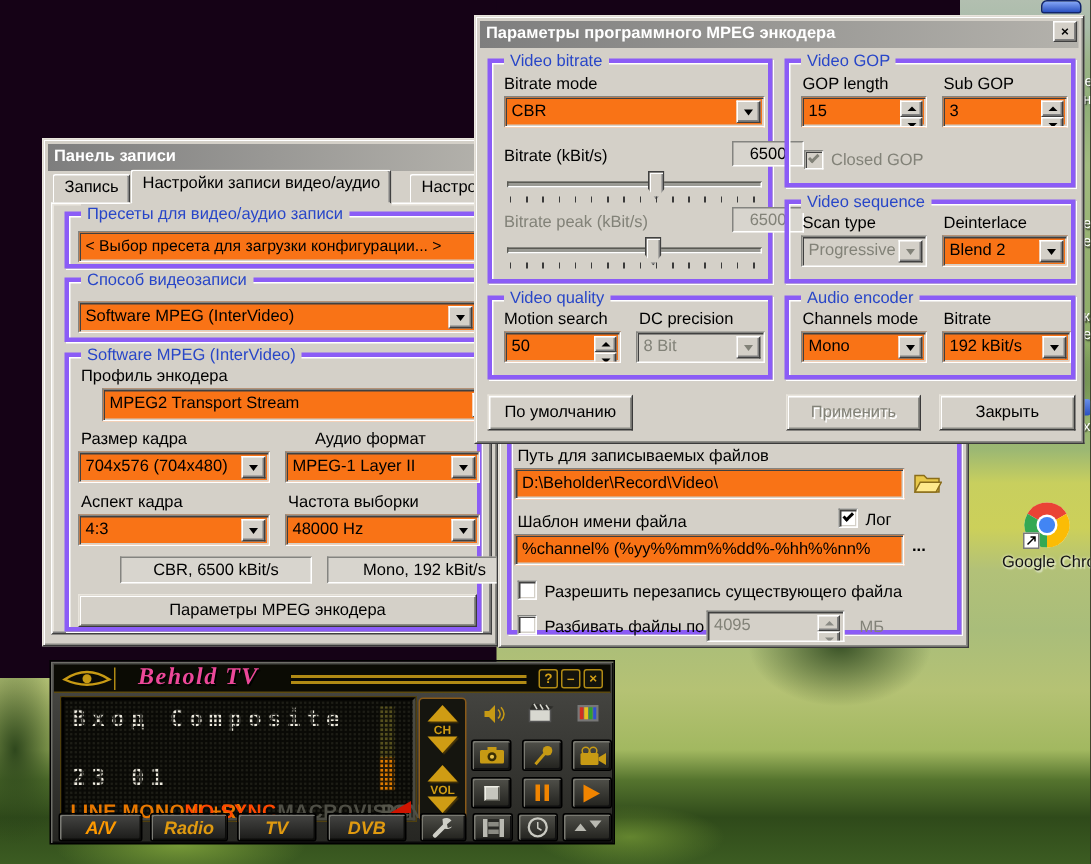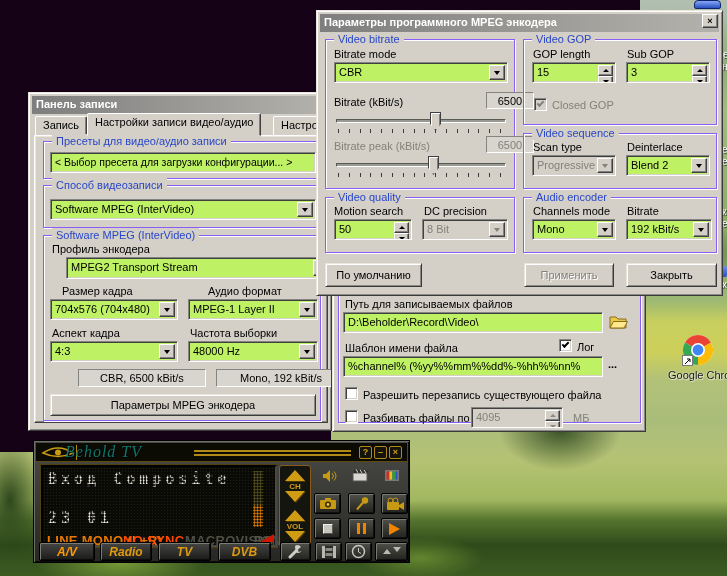--- a/index.html
+++ b/index.html
@@ -28,25 +28,25 @@
 
   
   .win { position:absolute; background:#d4d0c8; border:1px solid; border-color:#e9e5dd #3a3a3a #3a3a3a #e9e5dd;
          box-shadow: inset 1px 1px 0 #fff, inset -1px -1px 0 #8a8a84; }
   .tbar { position:absolute; left:3px; right:3px; top:3px; height:18px;
           background:linear-gradient(to right,#7e7e7e,#b4b2ac); color:#fff; font-weight:bold;
           padding:2px 4px; white-space:nowrap; overflow:hidden; }
   .xbtn { position:absolute; top:3px; right:4px; width:16px; height:14px; background:#d4d0c8;
           border:1px solid; border-color:#fff #404040 #404040 #fff; box-shadow:inset -1px -1px 0 #808080;
           font-size:9px; font-weight:bold; text-align:center; line-height:12px; color:#000; }
-  .group { position:absolute; border:1px solid #8b5cf6; box-shadow: inset 1px 1px 0 #fff, 1px 1px 0 #fff; }
+  .group { position:absolute; border:3px solid #8b5cf6; box-shadow: inset 1px 1px 0 #fff, 1px 1px 0 #fff; }
   .gtitle { position:absolute; top:-8px; left:8px; background:#d4d0c8; padding:0 4px; color:#2846c8; line-height:14px; white-space:nowrap; }
   .lbl { position:absolute; white-space:nowrap; }
   .dis, .lbl.dis { color:#828278; }
-  .field { position:absolute; background:#bef264; border:1px solid; border-color:#848480 #fff #fff #848480;
+  .field { position:absolute; background:#f97316; border:1px solid; border-color:#848480 #fff #fff #848480;
            box-shadow: inset 1px 1px 0 #404040, inset -1px -1px 0 #d4d0c8; padding:3px 4px;
            white-space:nowrap; overflow:hidden; }
   .field.gray { background:#d4d0c8; color:#828278; }
   .arrowbtn { position:absolute; top:2px; right:2px; bottom:2px; width:16px; background:#d4d0c8;
               border:1px solid; border-color:#fff #404040 #404040 #fff; box-shadow:inset -1px -1px 0 #808080;
               display:flex; align-items:center; justify-content:center; }
   .tri-dn { width:0; height:0; border:3.5px solid transparent; border-top:4px solid #000; margin-top:4px; }
   .tri-dn.g { border-top-color:#828278; }
   .spbtns { position:absolute; top:2px; right:2px; bottom:2px; width:15px; display:flex; flex-direction:column; }
   .spb { flex:1; background:#d4d0c8; border:1px solid; border-color:#fff #404040 #404040 #fff;
@@ -75,22 +75,22 @@
   .tab { position:absolute; background:#d4d0c8; border:1px solid; border-color:#fff #404040 transparent #fff;
          box-shadow:inset -1px 0 0 #808080; border-radius:2px 2px 0 0; padding:2px 7px; white-space:nowrap; }
   .tabpanel { position:absolute; background:#d4d0c8; border:1px solid; border-color:#fff #404040 #404040 #fff;
               box-shadow:inset -1px -1px 0 #808080, inset 1px 1px 0 #e9e5dd; }
 
   
   #btv { position:absolute; left:33px; top:440px; width:377px; height:123px;
          background:linear-gradient(#4a4a46,#262622); border:1px solid #000;
          box-shadow: inset 1px 1px 0 #6e6e68, inset -1px -1px 0 #0a0a0a; }
   #btv-title { position:absolute; left:2px; right:2px; top:2px; height:19px; background:#0b0b04; border-bottom:1px solid #5c4a10; }
-  .btv-name { position:absolute; left:29px; top:0px; color:#0f766e; font-family:"Liberation Serif",serif;
-              font-weight:normal; font-style:italic; font-size:16px; text-shadow:1px 1px 0 #000; letter-spacing:1px;}
+  .btv-name { position:absolute; left:56px; top:0px; color:#ec4899; font-family:"Liberation Serif",serif;
+              font-weight:bold; font-style:italic; font-size:16px; text-shadow:1px 1px 0 #000; letter-spacing:1px;}
   .gold-lines { position:absolute; left:158px; right:56px; top:7px; height:6px;
                 border-top:2px solid #b08a14; border-bottom:2px solid #b08a14; }
   .tbtn { position:absolute; top:3px; width:13px; height:13px; background:#14140c; border:1px solid #b08a14;
           border-radius:2px; color:#d4a017; font-size:9px; font-weight:bold; text-align:center; line-height:11px; }
   #lcd { position:absolute; left:7px; top:24px; width:236px; height:82px; background:#0a0a06;
          border:2px solid; border-color:#000 #4a4a42 #4a4a42 #000; box-shadow:0 0 0 1px #50400e;
          background-image:radial-gradient(circle at 1.5px 1.5px, #1e1e16 0.8px, transparent 0.95px);
          background-size:3px 3px; }
   .lcd-line { position:absolute; color:#efece0; font-family:"DejaVu Sans Mono",monospace; font-weight:bold;
               font-size:15px; letter-spacing:4px; white-space:nowrap; }
@@ -224,21 +224,21 @@
 
       <div class="group" style="left:8px;top:99px;width:278px;height:186px;">
         <span class="gtitle">Software MPEG (InterVideo)</span>
         <span class="lbl" style="left:8px;top:7px;">Профиль энкодера</span>
         <div class="field" style="left:22px;top:21px;width:266px;height:22px;">
           <span>MPEG2 Transport Stream</span>
           <span class="arrowbtn">
               <i class="tri-dn"></i>
             </span>
         </div>
-        <span class="lbl" style="left:8px;top:49px;margin-left:10px;">Размер кадра</span>
+        <span class="lbl" style="left:8px;top:49px;">Размер кадра</span>
         <span class="lbl" style="left:164px;top:49px;">Аудио формат</span>
         <div class="field" style="left:6px;top:63px;width:128px;height:21px;">
           <span>704x576 (704x480)</span>
           <span class="arrowbtn">
               <i class="tri-dn"></i>
             </span>
         </div>
         <div class="field" style="left:144px;top:63px;width:130px;height:21px;">
           <span>MPEG-1 Layer II</span>
           <span class="arrowbtn">

